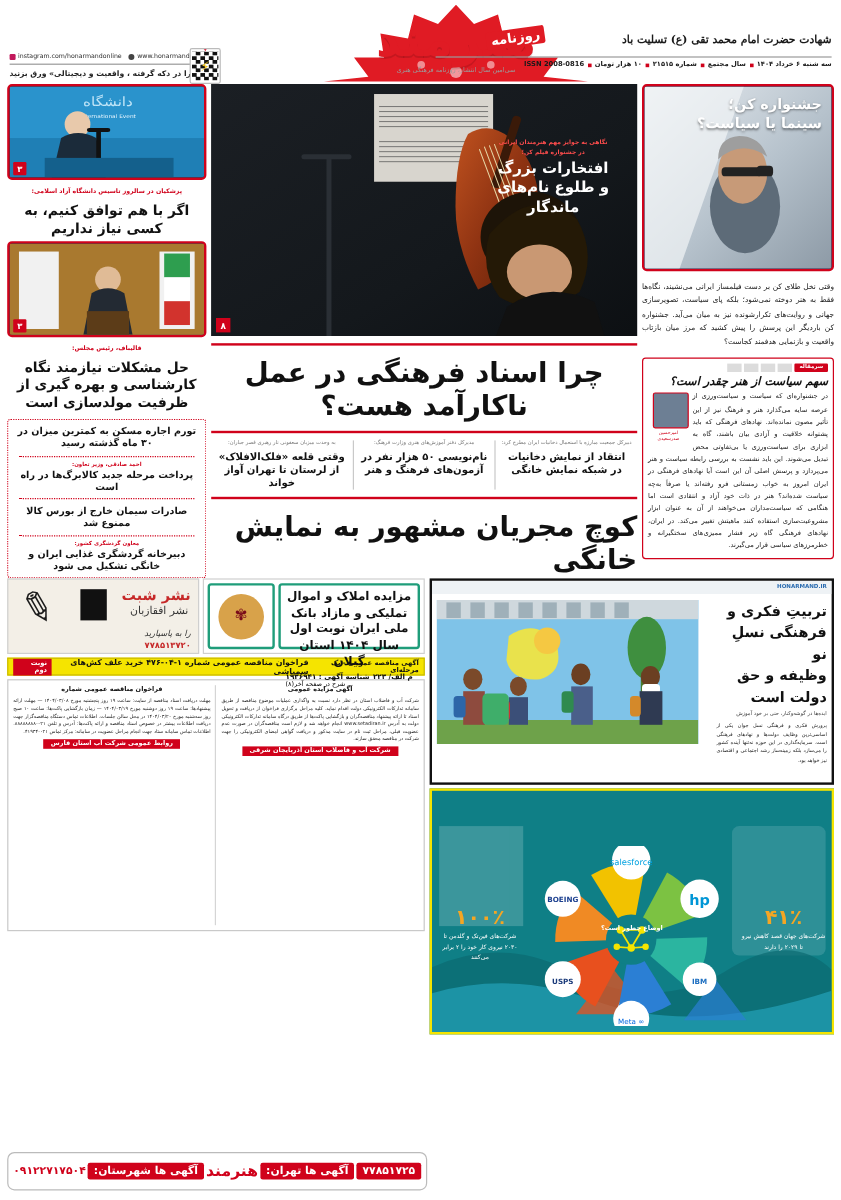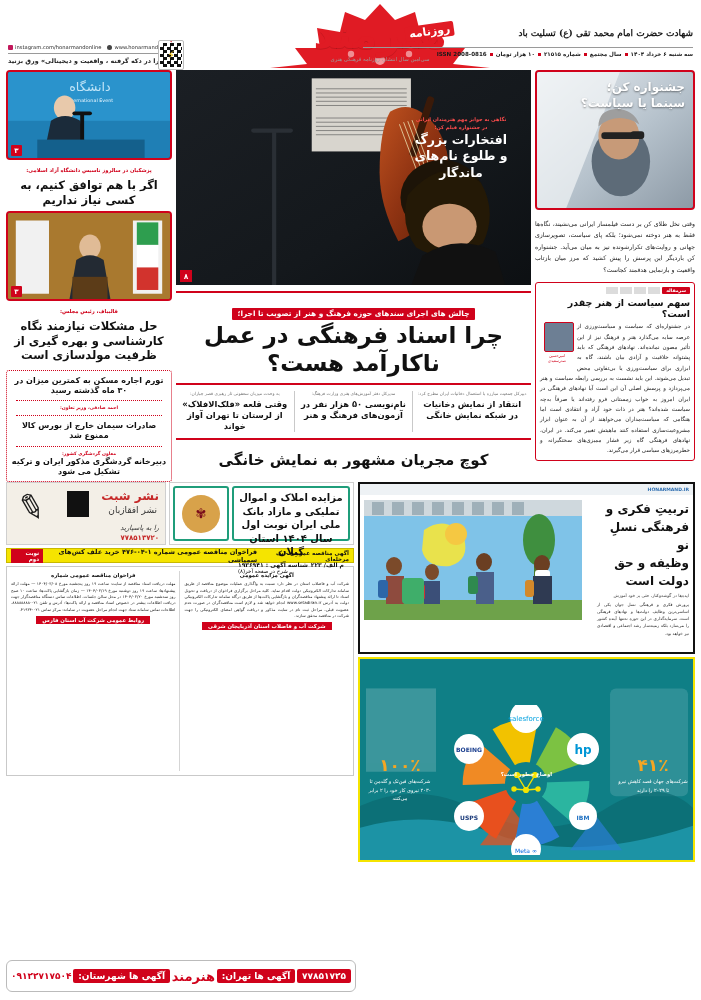--- a/index.html
+++ b/index.html
@@ -133,38 +133,38 @@
   }
   .rule-red { height:2px; background:#d0021b; margin:3px 0; }
 
   .three-briefs { display:flex; gap:0; }
   .tb { flex:1; padding:0 4px; text-align:center; }
   .tb + .tb { border-right:1px solid #c9c9c9; }
   .tb .k { font-size:4.4px; color:#777; margin-bottom:1.5px; line-height:1.4; }
   .tb .t { font-size:8.4px; font-weight:bold; color:#111; line-height:1.3; }
 
   .lead2-wrap { margin-top:3px; }
-  .lead2-head { font-size:15px; font-weight:bold; color:#111; text-align:center; line-height:1.2; margin-top:2px; }
+  .lead2-head { font-size:23px; font-weight:bold; color:#111; text-align:right; line-height:1.2; margin-top:2px; }
 
   
   .fest-card {
     border:2px solid #d0021b; border-radius:4px; overflow:hidden;
-    position:relative; height:140px; background:#0c4a6e;
+    position:relative; height:156px; background:#0c4a6e;
   }
   .fest-title {
     position:absolute; right:8px; top:8px; text-align:right; color:#fff;
     font-size:12px; font-weight:bold; line-height:1.3; text-shadow:0 1px 2px rgba(0,0,0,.45);
   }
   .fest-body { font-size:6.2px; color:#1a1a1a; line-height:1.85; text-align:justify; margin-top:4px; }
 
   .op-box { border:1px solid #d0021b; border-radius:3px; padding:4px; margin-top:3px; position:relative; }
   .op-tabs { display:flex; gap:2px; align-items:center; justify-content:flex-start; direction:rtl; }
   .op-tab-label { background:#d0021b; color:#fff; font-size:4.6px; padding:1px 4px; border-radius:1px; font-weight:bold; }
   .op-tab { width:12px; height:7px; background:#dcdcdc; }
-  .op-head { font-size:9.5px; font-weight:bold; color:#111; margin:3px 0 2px; text-align:right; }
+  .op-head { font-size:9.5px; font-weight:bold; color:#111; margin:3px 0 2px; text-align:right;font-style:italic; }
   .op-text { font-size:5.6px; color:#1a1a1a; line-height:1.85; text-align:justify; }
   .op-author {
     float:left; width:34px; margin:1px 3px 1px 0; text-align:center;
   }
   .op-author .av { width:30px; height:30px; background:#6d7f94; border:1px solid #d0021b; border-radius:2px; }
   .op-author .nm { font-size:3.8px; color:#d0021b; margin-top:1px; }
 
   
   .adszone { position:absolute; left:0; top:482px; width:701px; height:518px; padding:0 6px; }
   .ads-row { display:flex; gap:4px; }
@@ -402,23 +402,20 @@
           <div class="k1">نگاهی به جوایز مهم هنرمندان ایرانی</div>
           <div class="k2">در جشنواره فیلم کن؛</div>
           <div class="t1">افتخارات بزرگ</div>
           <div class="t1">و طلوع نام‌های ماندگار</div>
         </div>
         <div class="pagenum">۸</div>
       </div>
 
       <div class="rule-red"></div>
       <div class="lead-wrap">
-        <div class="lead-kicker-row">
-          <span class="lead-kicker">چالش های اجرای سندهای حوزه فرهنگ و هنر از تصویب تا اجرا؛</span>
-        </div>
         <div class="lead-head">چرا اسناد فرهنگی در عمل ناکارآمد هست؟</div>
       </div>
       <div class="rule-red"></div>
 
       <div class="three-briefs">
         <div class="tb">
           <div class="k">دبیرکل جمعیت مبارزه با استعمال دخانیات ایران مطرح کرد:</div>
           <div class="t">انتقاد از نمایش دخانیات در شبکه نمایش خانگی</div>
         </div>
         <div class="tb">
@@ -474,30 +471,31 @@
       <div class="hl-sm">حل مشکلات نیازمند نگاه کارشناسی و بهره گیری از ظرفیت مولدسازی است</div>
 
       <div class="dotted-box">
         <div class="brief">
           <div class="bk"></div>
           <div class="bt">تورم اجاره مسکن به کمترین میزان در ۳۰ ماه گذشته رسید</div>
         </div>
         <div class="brief-sep"></div>
         <div class="brief">
           <div class="bk">احمد صادقی، وزیر تعاون:</div>
+          <div class="bt">پرداخت مرحله جدید کالابرگ‌ها در راه است</div>
         </div>
         <div class="brief-sep"></div>
         <div class="brief">
           <div class="bk"></div>
           <div class="bt">صادرات سیمان خارج از بورس کالا ممنوع شد</div>
         </div>
         <div class="brief-sep"></div>
         <div class="brief">
           <div class="bk">معاون گردشگری کشور:</div>
-          <div class="bt">دبیرخانه گردشگری مذکور ایران و ترکیه تشکیل می شود</div>
+          <div class="bt">دبیرخانه گردشگری غذایی ایران و خانگی تشکیل می شود</div>
         </div>
       </div>
     </div>
   </div>
 
   <div class="adszone">
     <div class="ads-row">
 
       <div class="ad-right-col">
         <div class="edu-ad">

